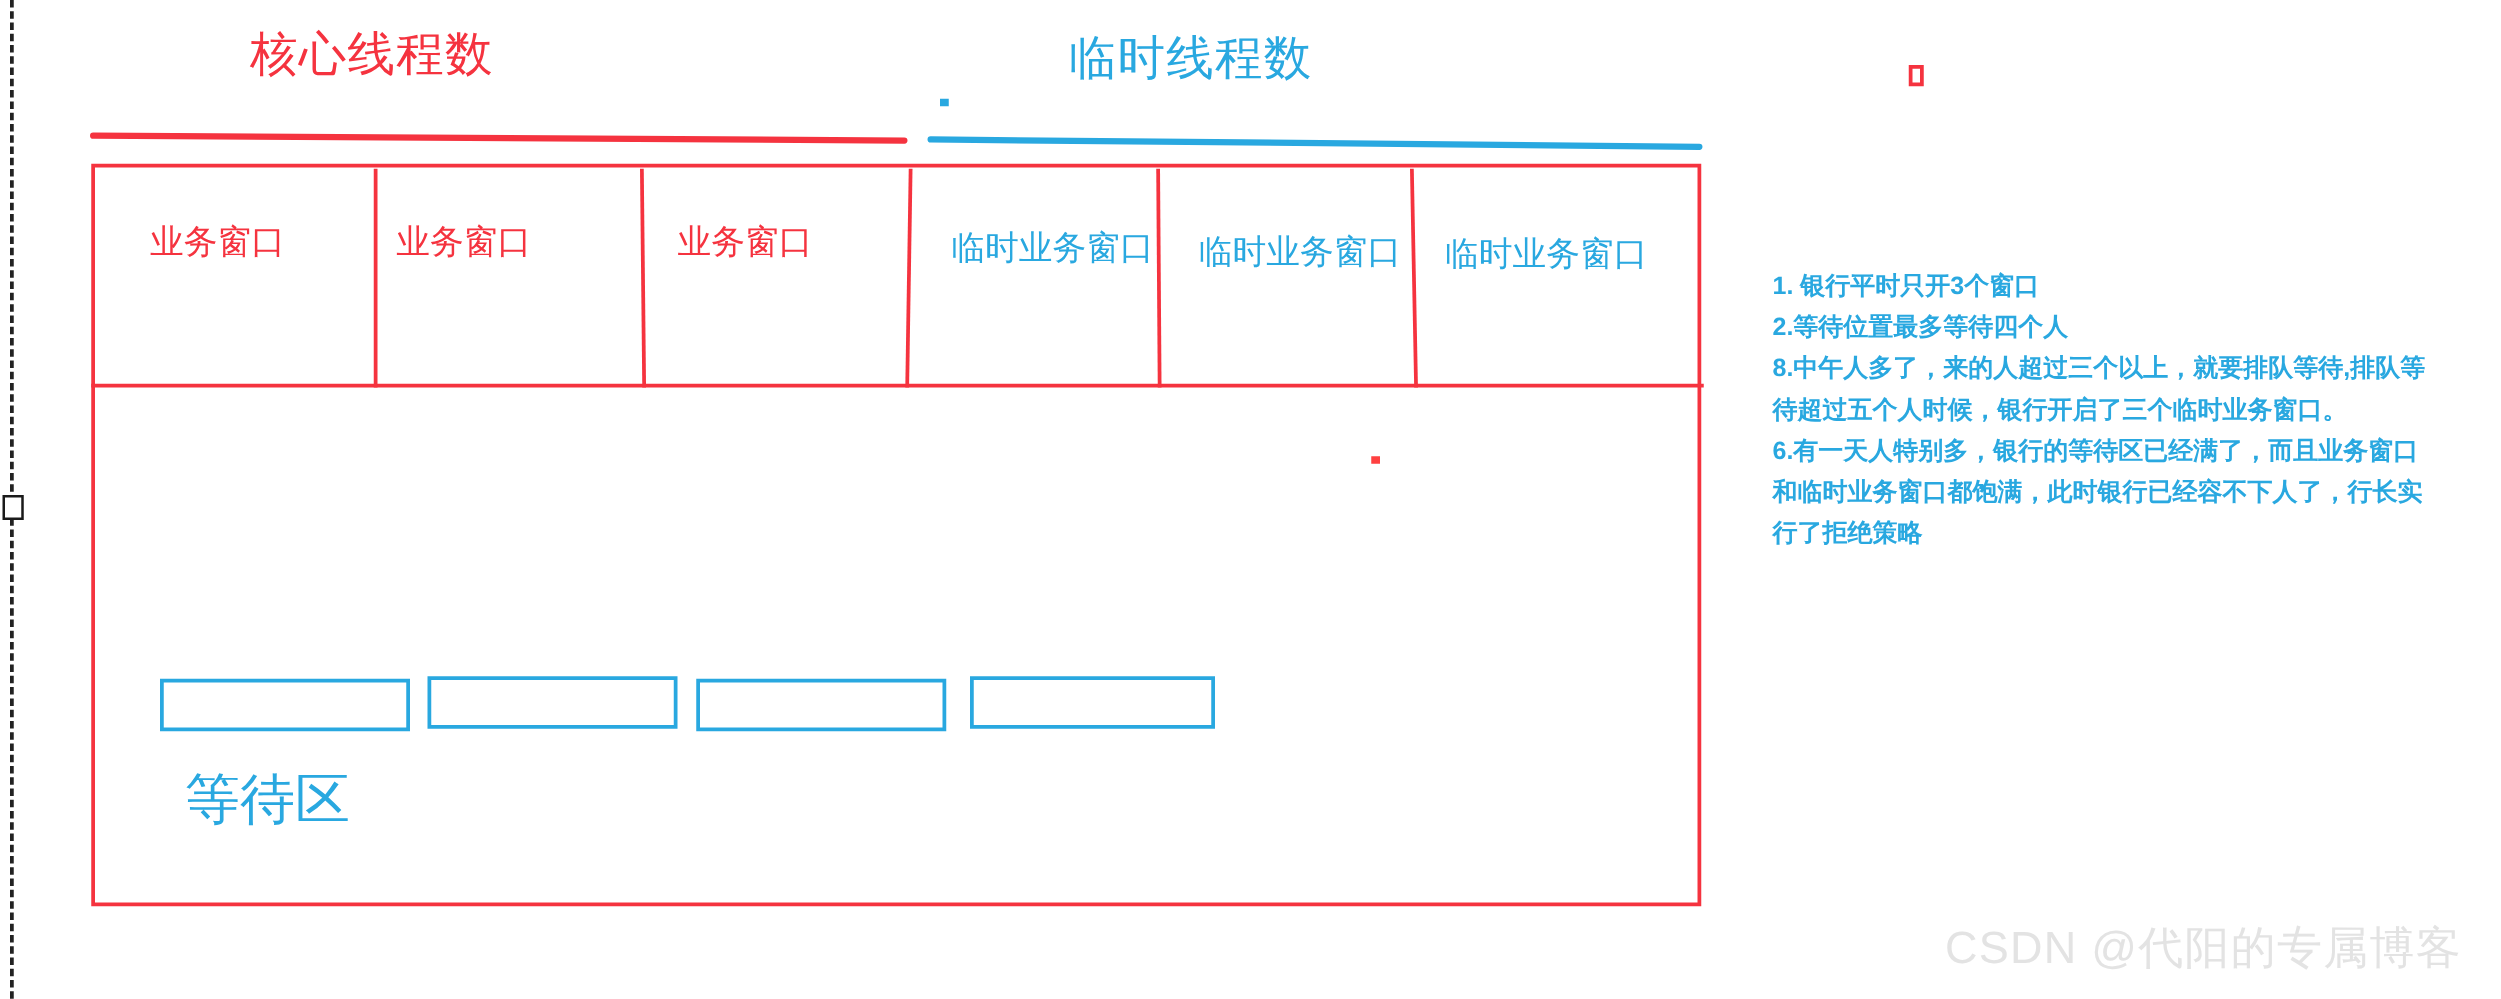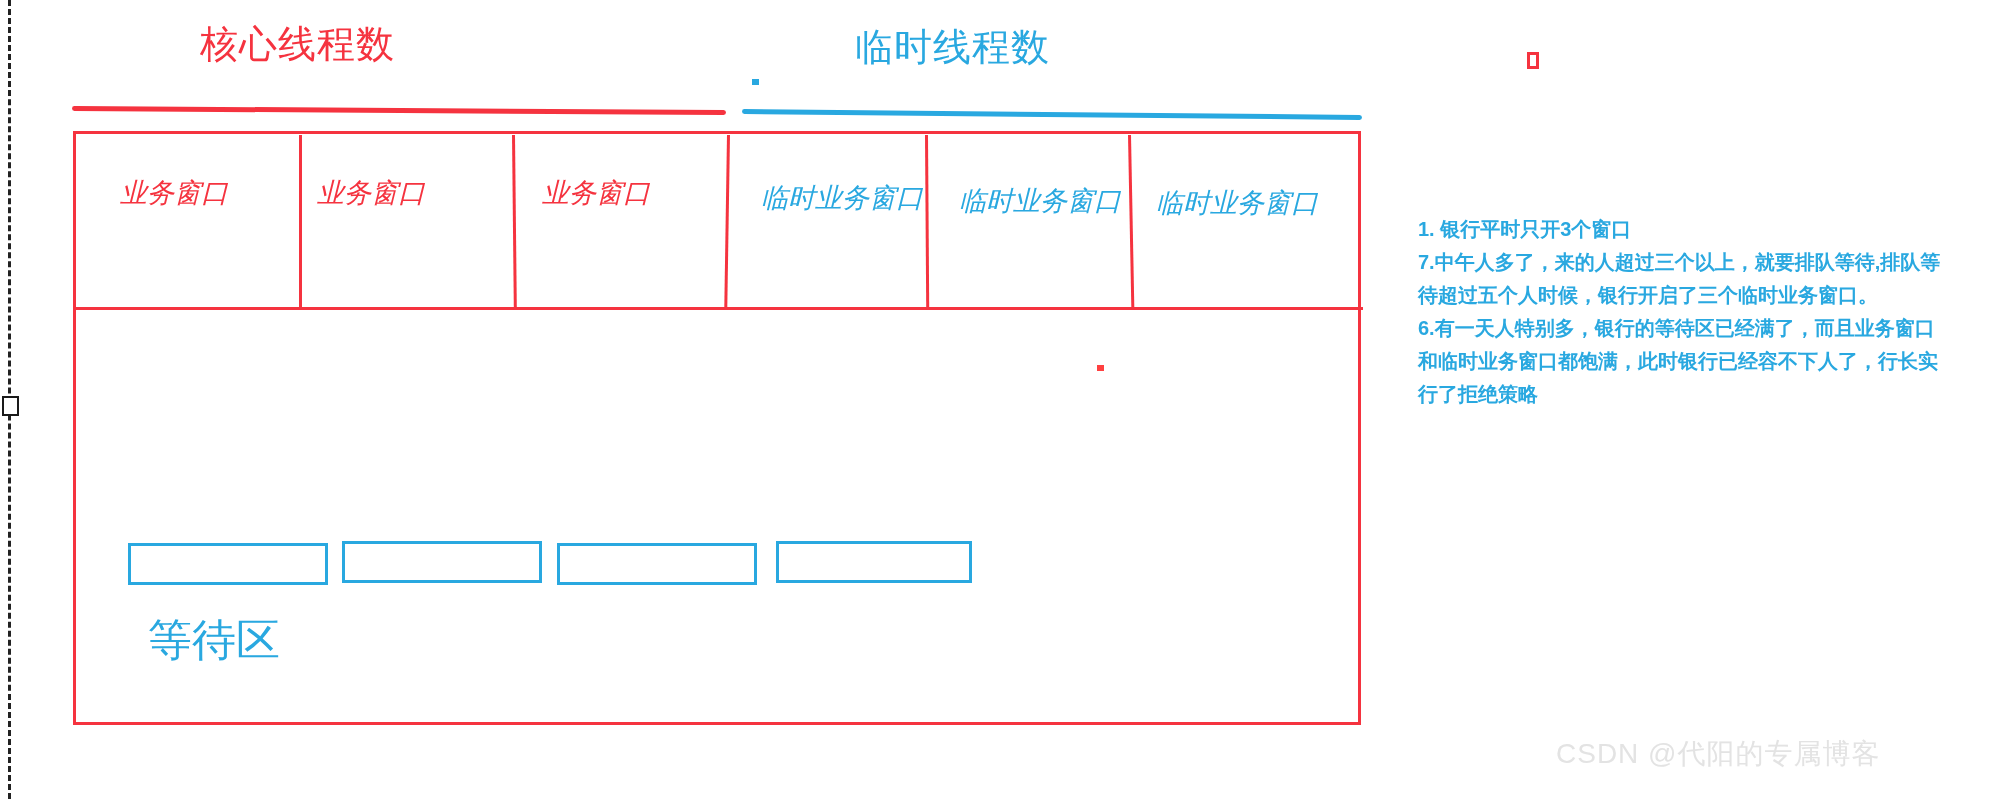--- a/index.html
+++ b/index.html
@@ -139,21 +139,20 @@
   #divider-4 { left: 925px; transform: rotate(-0.4deg); transform-origin: top left; }
   #divider-5 { left: 1128px; transform: rotate(-1.1deg); transform-origin: top left; }
 
   
   .window-label {
     position: absolute;
     white-space: nowrap;
     font-size: 27px;
     line-height: 1;
     top: 180px;
-    font-style: italic;
   }
   .window-label.core { color: #f5333f; }
   .window-label.temp { color: #29a8e0; margin-left: 16px; }
 
   #win-label-0 { left: 120px; }
   #win-label-1 { left: 317px; }
   #win-label-2 { left: 542px; }
   #win-label-3 { left: 745px; top: 185px; }
   #win-label-4 { left: 943px; top: 188px; }
   #win-label-5 { left: 1140px; top: 190px; }
@@ -194,21 +193,21 @@
   }
   #notes .note-line {
     white-space: normal;
   }
 
   
   #watermark {
     position: absolute;
     left: 1556px;
     top: 740px;
-    font-size: 28px;
+    font-size: 36px;
     line-height: 1;
     color: #e3e3e3;
     white-space: nowrap;
     letter-spacing: 1px;
   }
 </style>
 </head>
 <body>
 
 <div id="canvas">
@@ -244,19 +243,20 @@
 
   <div class="seat" id="seat-0"></div>
   <div class="seat" id="seat-1"></div>
   <div class="seat" id="seat-2"></div>
   <div class="seat" id="seat-3"></div>
 
   <div id="waiting-label">等待区</div>
 
   <div id="notes">
     <div class="note-line">1. 银行平时只开3个窗口</div>
-    <div class="note-line">7.中午人多了，来的人超过三个以上，就要排队等待,排队等待超过五个人时候，银行开启了三个临时业务窗口。</div>
+    <div class="note-line">2.等待位置最多等待四个人</div>
+    <div class="note-line">8.中午人多了，来的人超过三个以上，就要排队等待,排队等待超过五个人时候，银行开启了三个临时业务窗口。</div>
     <div class="note-line">6.有一天人特别多，银行的等待区已经满了，而且业务窗口和临时业务窗口都饱满，此时银行已经容不下人了，行长实行了拒绝策略</div>
   </div>
 
   <div id="watermark">CSDN @代阳的专属博客</div>
 
 </div>
 
 </body></html>

